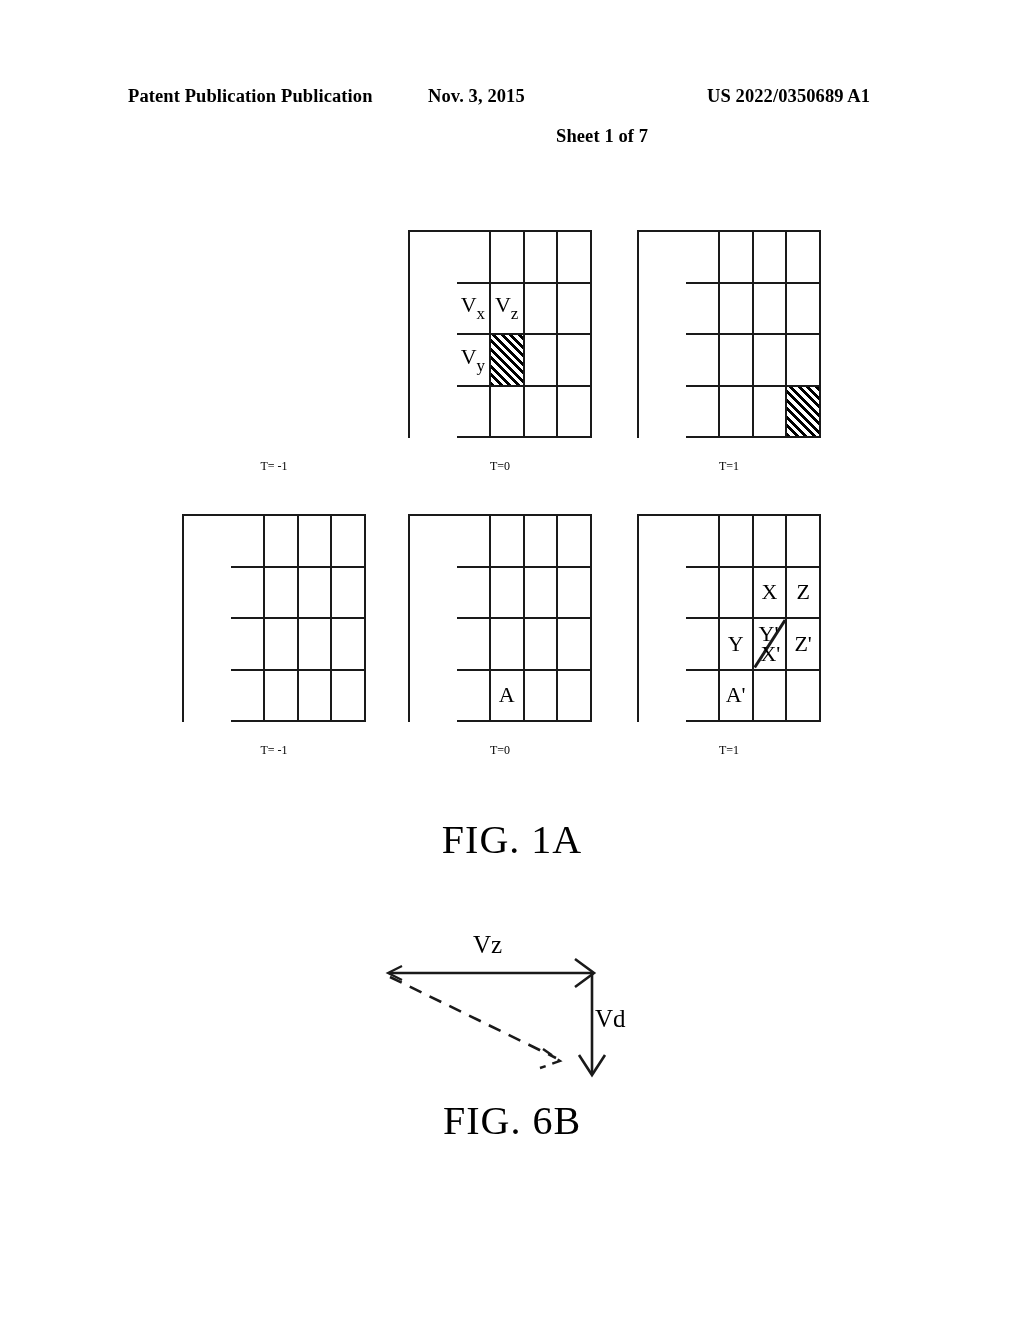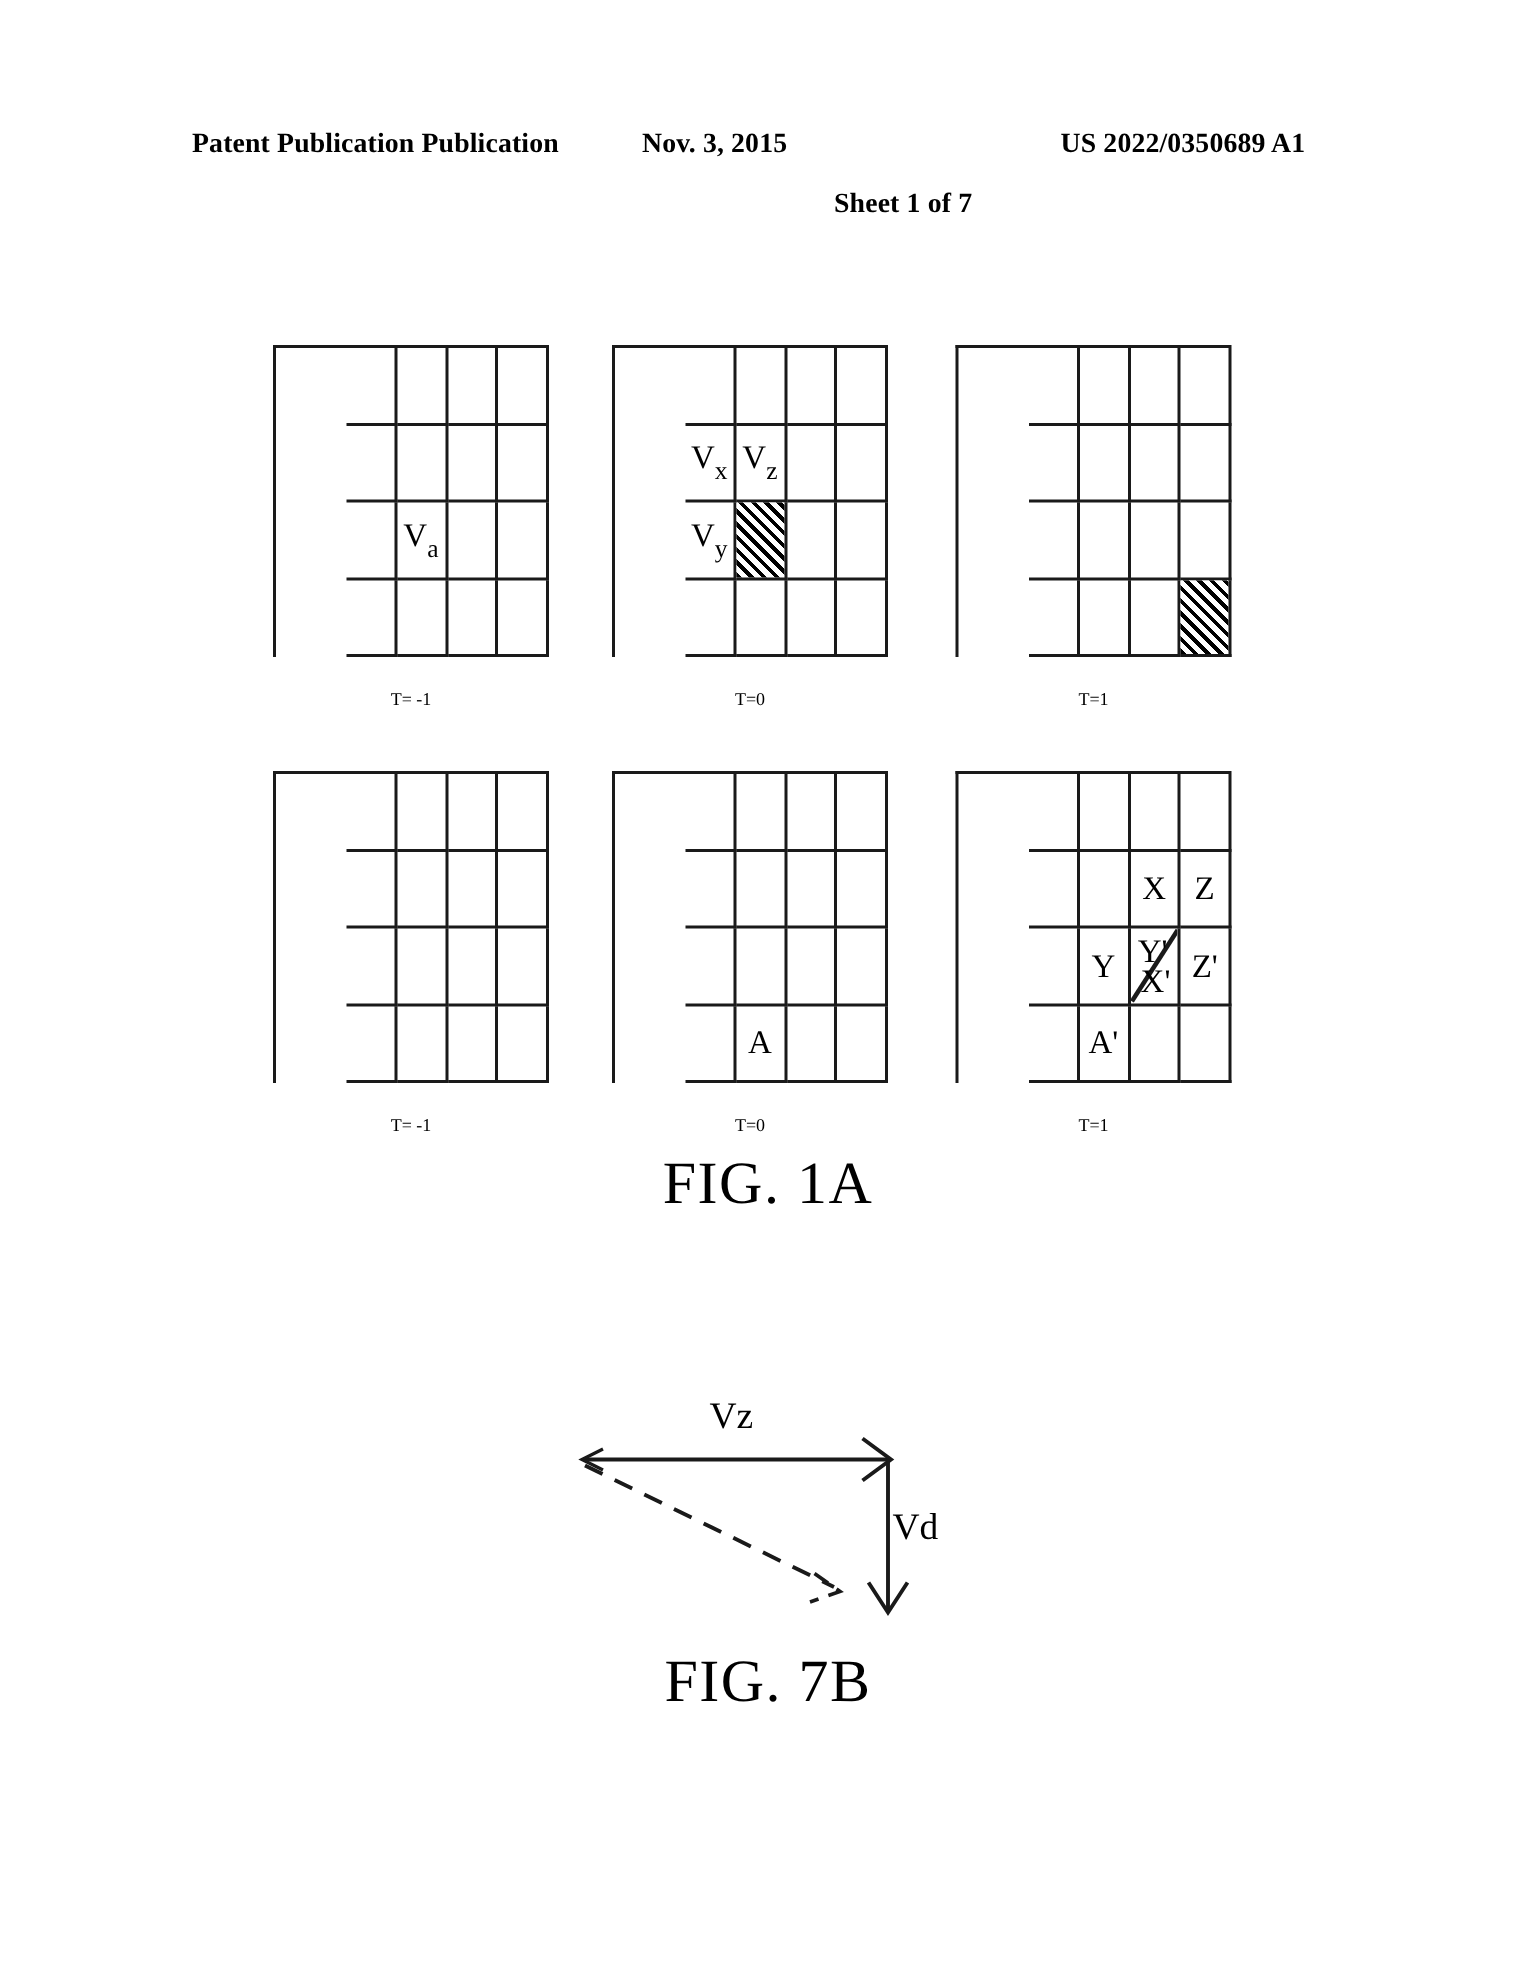--- a/index.html
+++ b/index.html
@@ -105,21 +105,21 @@
 
   
   .fig-caption {
     position: absolute;
     width: 1024px;
     text-align: center;
     font-family: "Liberation Serif", serif;
     font-size: 40px;
     letter-spacing: 1px;
   }
-  #fig1a-caption { top: 765px; text-align: center; }
+  #fig1a-caption { top: 816px; text-align: center; }
   #fig1b-caption { top: 1097px; }
 
   
   #fig1b-diagram {
     position: absolute;
     left: 360px;
     top: 925px;
     width: 310px;
     height: 175px;
   }
@@ -136,40 +136,20 @@
 <body>
 
 <div id="pub-header">
   <span class="h-pub">Patent Publication Publication</span>
   <span class="h-date">Nov. 3, 2015</span>
   <span class="h-sheet">Sheet 1 of 7</span>
   <span class="h-num">US 2022/0350689 A1</span>
 </div>
 
 <div class="panel" id="panel-0" style="left:182px; top:230px; width:184px; height:252px;">
-  <div class="grid">
-    <div class="cell"></div>
-      <div class="cell"></div>
-      <div class="cell"></div>
-      <div class="cell"></div>
-    <div class="cell"></div>
-      <div class="cell"></div>
-      <div class="cell"></div>
-      <div class="cell"></div>
-    <div class="cell"></div>
-    <div class="cell">
-      <span class="clabel pos-centerup"><span class="base">V</span><span class="sub">a</span></span>
-    </div>
-    <div class="cell"></div>
-      <div class="cell"></div>
-    <div class="cell"></div>
-      <div class="cell"></div>
-      <div class="cell"></div>
-      <div class="cell"></div>
-  </div>
   <div class="tlabel">T= -1</div>
 </div>
 
 <div class="panel" id="panel-1" style="left:408px; top:230px; width:184px; height:252px;">
   <div class="grid">
     <div class="cell"></div>
       <div class="cell"></div>
       <div class="cell"></div>
       <div class="cell"></div>
     <div class="cell">
@@ -321,13 +301,13 @@
 
     <g>
       <line x1="30" y1="52" x2="196" y2="133" stroke="#1a1a1a" stroke-width="2.6" stroke-dasharray="13,9"></line>
       <polyline points="183,124 200,136 180,143" fill="none" stroke="#1a1a1a" stroke-width="2.4" stroke-dasharray="11,7"></polyline>
     </g>
   </svg>
   <span class="vlabel" id="label-vz">Vz</span>
   <span class="vlabel" id="label-vd">Vd</span>
 </div>
 
-<div class="fig-caption" id="fig1b-caption">FIG. 7B</div>
+<div class="fig-caption" id="fig1b-caption">FIG. 6B</div>
 
 </body></html>

